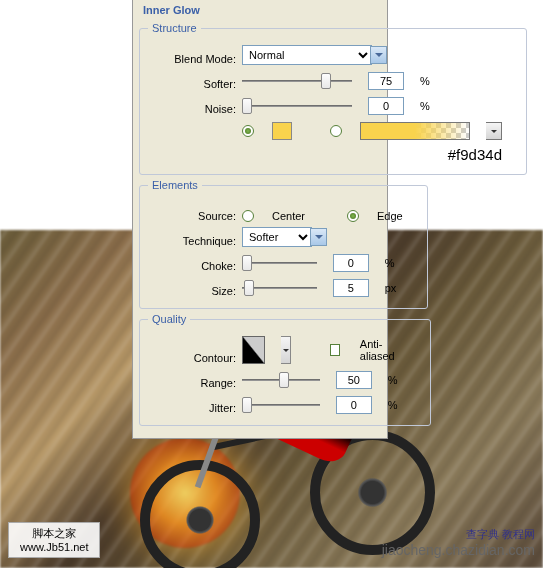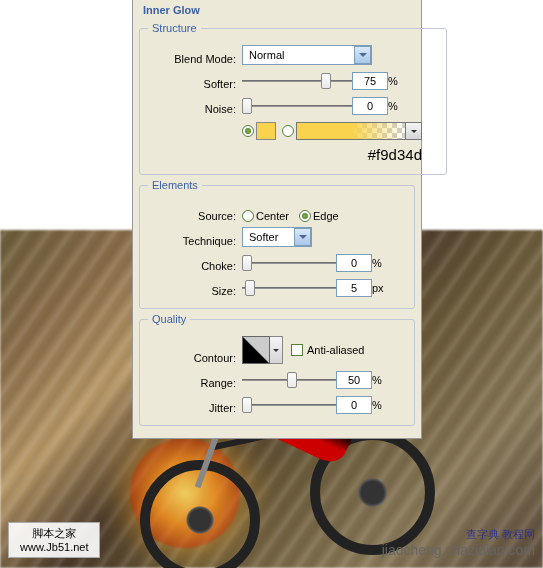--- a/index.html
+++ b/index.html
@@ -119,21 +119,21 @@
       text-align: center;
       line-height: 14px;
       padding-top: 2px;
       transform: rotate(-8deg);
     }
     
     .dialog {
       position: absolute;
       top: 0;
       left: 132px;
-      width: 290px;
+      width: 256px;
       background: #ece9d8;
       border: 1px solid #999;
       border-top: none;
       padding: 2px 6px 8px 6px;
     }
     
     fieldset {
       border: 1px solid #c0c8d8;
       border-radius: 3px;
       margin: 4px 0;
@@ -161,21 +161,21 @@
     .label-col {
       width: 78px;
       text-align: right;
       padding-right: 6px;
       color: #000;
     }
     .control-col {
       flex: 1;
       display: flex;
       align-items: center;
-      gap: 0;
+      gap: 16px;
     }
     
     select {
       background: #fff;
       border: 1px solid #7b9ebd;
       height: 20px;
       font-size: 11px;
       padding: 0 2px;
     }
     select.wide { width: 130px; }

